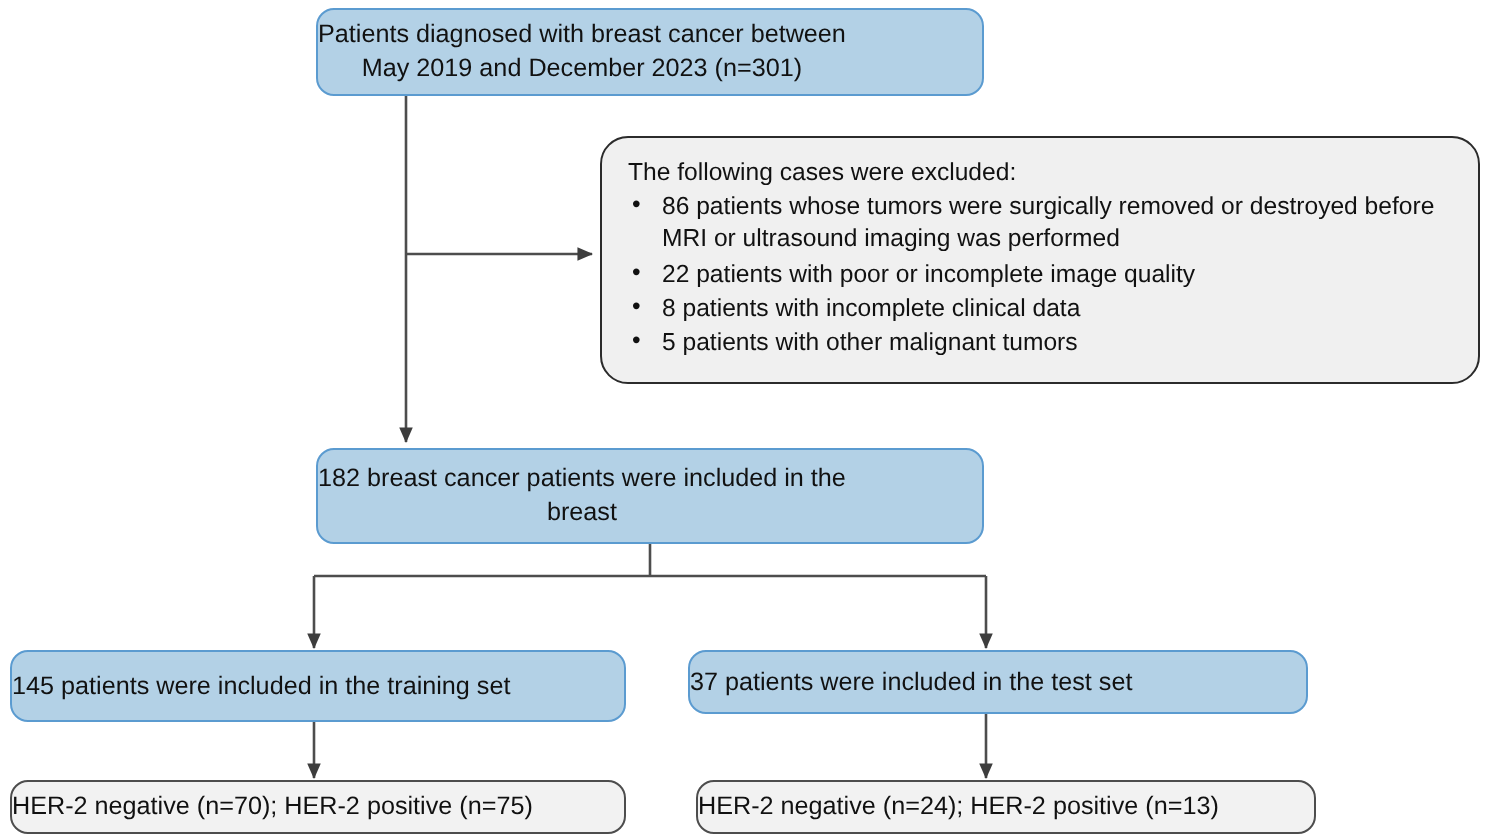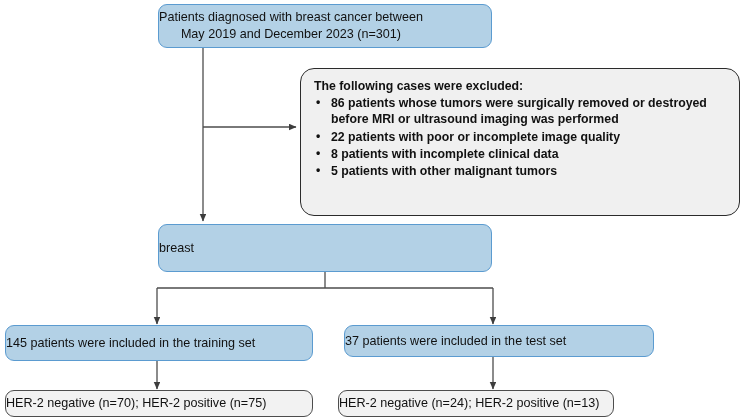--- a/index.html
+++ b/index.html
@@ -100,21 +100,21 @@
     <path d="M493,357 L493,389" stroke="#4d4d4d" stroke-width="1.3" fill="none" marker-end="url(#arrow)"></path>
   </svg>
 
   <div class="node node-blue" style="left:158px; top:4px; width:334px; height:44px;">
     <div>
       <div>Patients diagnosed with breast cancer between</div>
       <div>May 2019 and December 2023 (n=301)</div>
     </div>
   </div>
 
-  <div class="node node-gray" style="left:300px; top:68px; width:440px; height:148px;font-weight:bold;">
+  <div class="node node-gray" style="left:300px; top:68px; width:440px; height:124px;">
     <p class="excl-title">The following cases were excluded:</p>
     <ul class="excl-list">
       <li>
         <span class="bullet">•</span>
         <span>86 patients whose tumors were surgically removed or destroyed before MRI or ultrasound imaging was performed</span>
       </li>
       <li>
         <span class="bullet">•</span>
         <span>22 patients with poor or incomplete image quality</span>
       </li>
@@ -124,33 +124,34 @@
       </li>
       <li>
         <span class="bullet">•</span>
         <span>5 patients with other malignant tumors</span>
       </li>
     </ul>
   </div>
 
   <div class="node node-blue" style="left:158px; top:224px; width:334px; height:48px;">
     <div>
+      <div>182 breast cancer patients were included in the</div>
       <div>breast</div>
     </div>
   </div>
 
   <div class="node node-blue" style="left:5px; top:325px; width:308px; height:36px;">
     <span>145 patients were included in the training set</span>
   </div>
 
   <div class="node node-blue" style="left:344px; top:325px; width:310px; height:32px;">
     <span>37 patients were included in the test set</span>
   </div>
 
   <div class="node node-white" style="left:5px; top:390px; width:308px; height:27px;">
     <span>HER-2 negative (n=70); HER-2 positive (n=75)</span>
   </div>
 
-  <div class="node node-white" style="left:338px; top:390px; width:276px; height:27px;">
+  <div class="node node-white" style="left:348px; top:390px; width:310px; height:27px;">
     <span>HER-2 negative (n=24); HER-2 positive (n=13)</span>
   </div>
 
 </div>
 
 </body></html>

